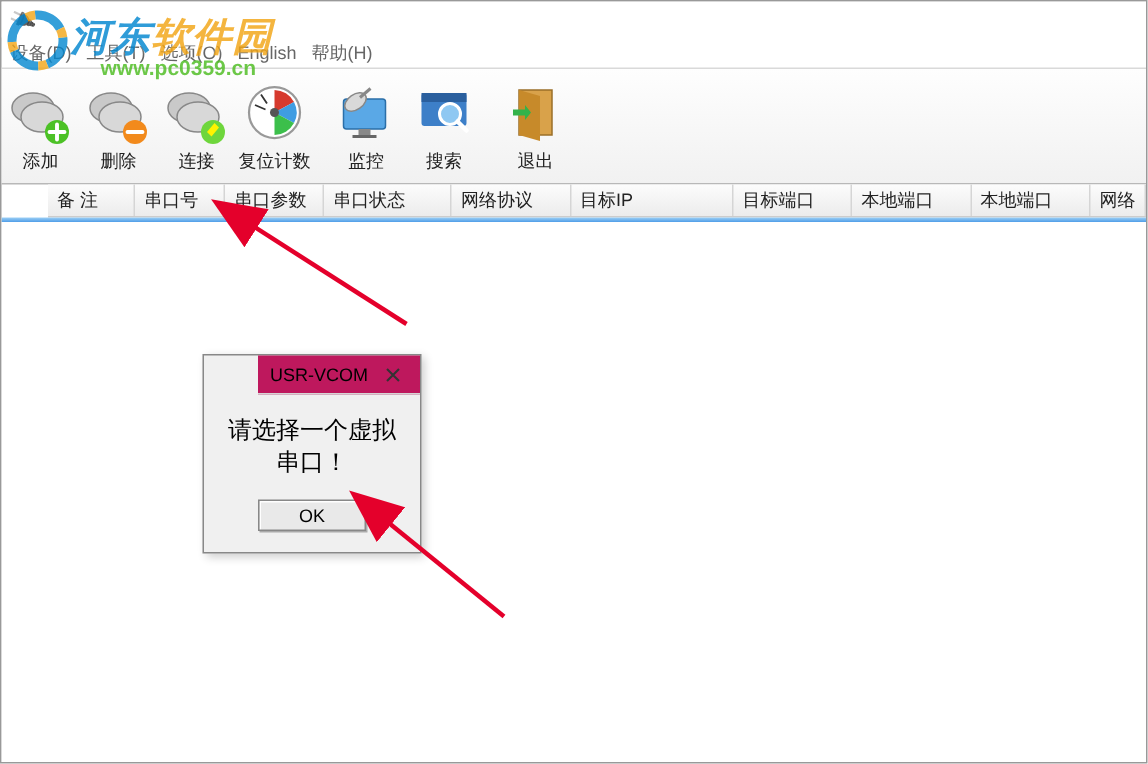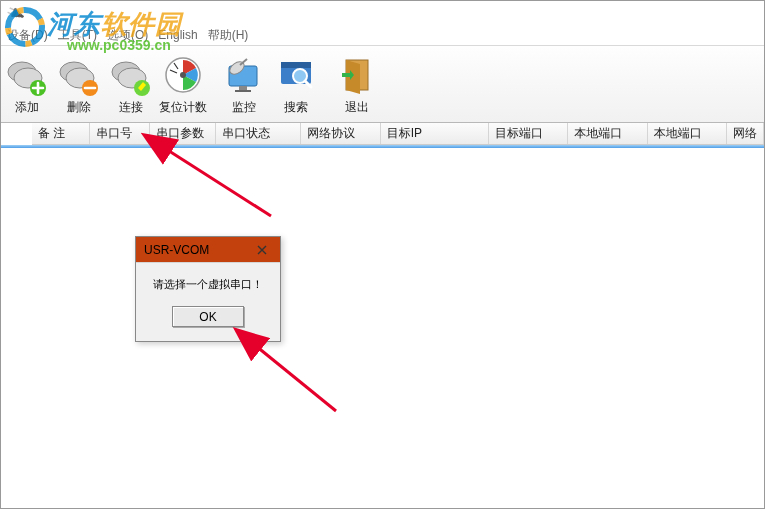--- a/index.html
+++ b/index.html
@@ -17,24 +17,24 @@
   .tb-group { display: flex; height: 100%; }
   .tb-btn { width: 52px; height: 100%; display: flex; flex-direction: column; align-items: center; justify-content: center; gap: 2px; cursor: default; }
   .tb-btn .icon-slot { width: 44px; height: 44px; display: flex; align-items: center; justify-content: center; }
   .tb-label { font-size: 12px; color: #222; }
   .tb-sep { width: 1px; background: #ccc; margin: 6px 4px; }
   .headers { height: 22px; background: linear-gradient(to bottom, #fcfcfc, #ececec); border-bottom: 1px solid #ccc; display: flex; align-items: center; font-size: 12px; color: #222; margin-left: 31px; }
   .hcell { border-right: 1px solid #d5d5d5; padding: 0 6px; height: 100%; display: flex; align-items: center; white-space: nowrap; }
   .content { background: #fff; height: 360px; }
   .blue-line { height: 3px; background: linear-gradient(to bottom,#9dd0f5,#4f9de8); }
   .dialog { position: absolute; left: 134px; top: 235px; width: 146px; background: #f0f0f0; border: 1px solid #888; box-shadow: 2px 2px 6px rgba(0,0,0,0.2); z-index: 40; }
-  .dlg-title { height: 26px; background: #c2410c; border-bottom: 1px solid #d5d5d5; display: flex; align-items: center; justify-content: space-between; padding: 0 6px 0 8px; font-size: 12px; }
+  .dlg-title { height: 26px; background: #be185d; border-bottom: 1px solid #d5d5d5; display: flex; align-items: center; justify-content: space-between; padding: 0 6px 0 8px; font-size: 12px; margin-left: 36px; }
   .dlg-close { width: 24px; height: 20px; display: flex; align-items: center; justify-content: center; font-family: Arial; font-size: 12px; cursor: default; }
   .dlg-body { padding: 14px 10px 6px; text-align: center; }
-  .dlg-msg { font-size: 11px; margin-bottom: 14px; }
+  .dlg-msg { font-size: 16px; margin-bottom: 14px; }
   .dlg-ok { width: 72px; height: 21px; background: #e9e9e9; border: 1px solid #888; box-shadow: inset 1px 1px 0 #fff, 1px 1px 0 #aaa; font-size: 12px; cursor: default; margin-bottom: 8px; }
   .arrows { position: absolute; top: 0; left: 0; z-index: 60; pointer-events: none; }
   svg.icon { display: block; }
 </style>
 </head>
 <body>
 
 <div class="watermark">
   <svg class="wm-logo" viewBox="0 0 44 44">
     <circle cx="22" cy="22" r="17" fill="none" stroke="#0287d0" stroke-width="6" stroke-dasharray="20 6" opacity="0.8"></circle>

